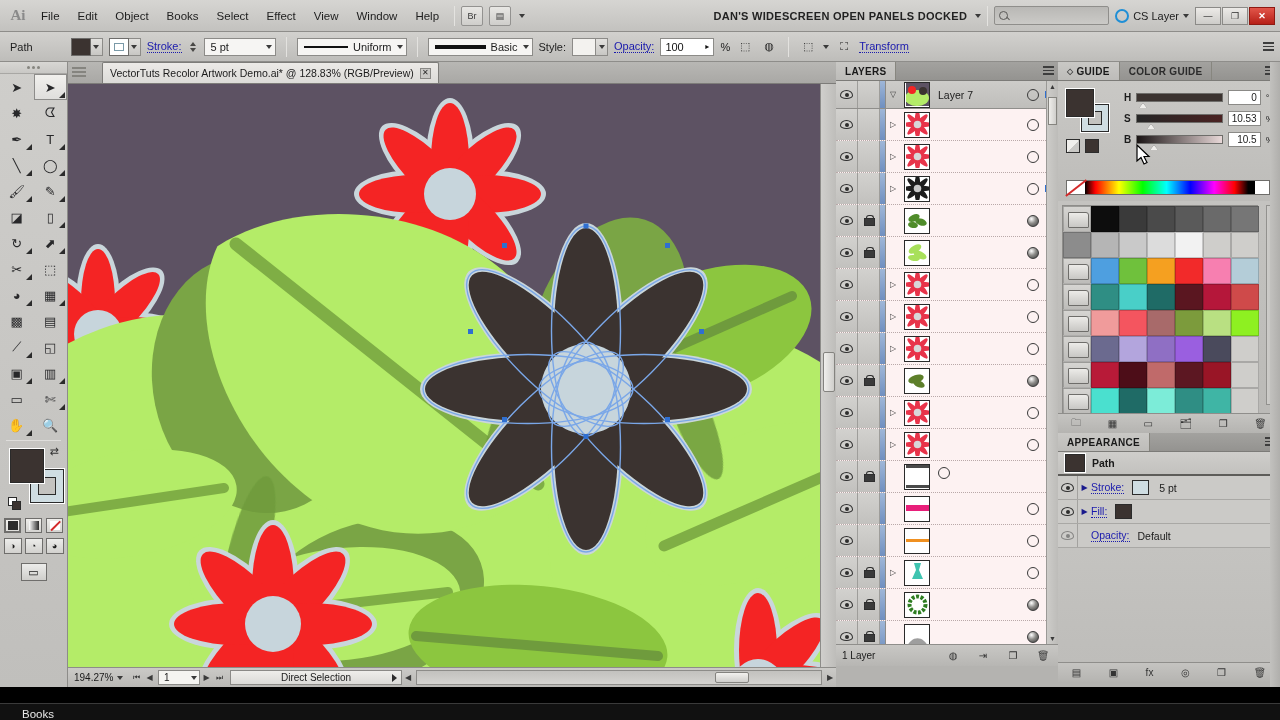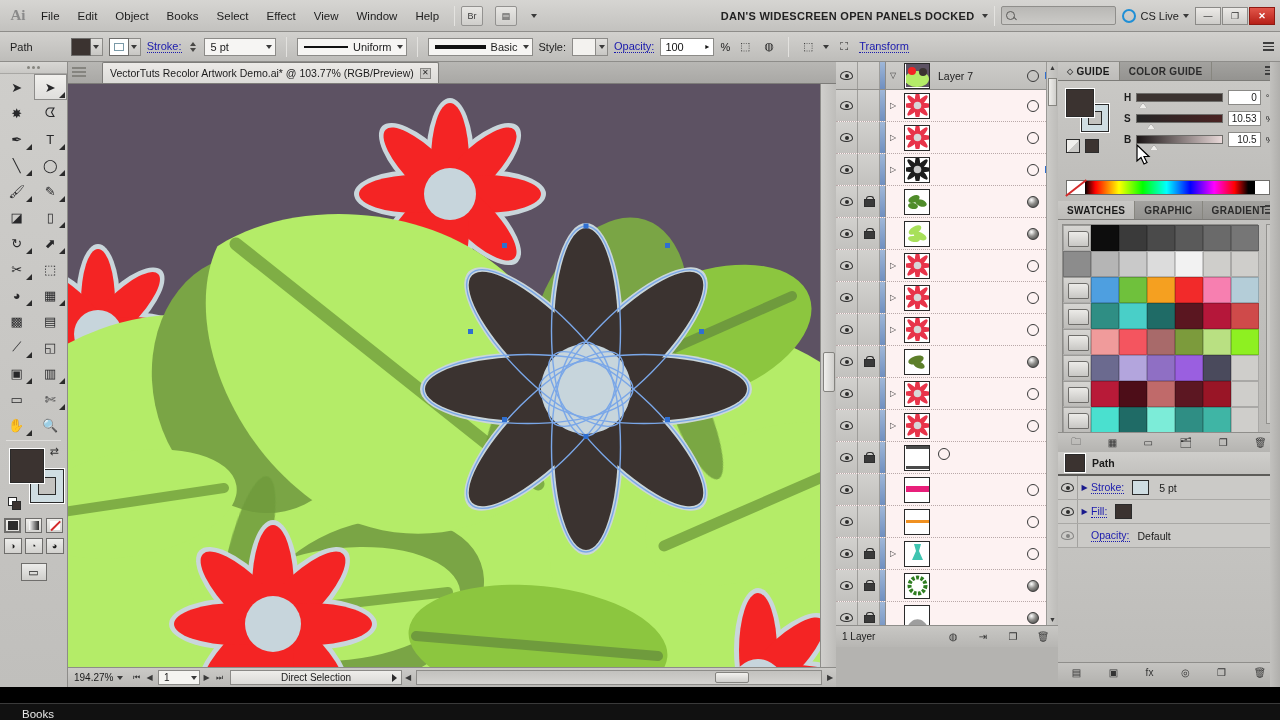--- a/index.html
+++ b/index.html
@@ -18,21 +18,21 @@
     width:28px;height:24px;margin-left:4px;display:flex;align-items:center;justify-content:center;
     color:#8a8a8a;font-weight:bold;font-size:15px;font-family:"Liberation Serif",serif;
   }
   .menu-item{
     padding:4px 9px; font-size:11.5px; color:#1d1d1d; cursor:default; white-space:nowrap;
   }
   .mb-sep{ width:1px;height:20px;background:#a9a8a5;margin:0 6px;border-right:1px solid #e4e3e0;}
   .sq-btn{
     width:22px;height:20px;border:1px solid #939290;border-radius:2px;
     background:linear-gradient(#e8e7e4,#cfcecb);display:flex;align-items:center;justify-content:center;
-    font-size:9px;color:#3b3b3b;margin-right:12px;
+    font-size:9px;color:#3b3b3b;margin-right:6px;
   }
   .caret{ width:0;height:0;border-left:3.5px solid transparent;border-right:3.5px solid transparent;border-top:4px solid #3a3a3a;}
   .ws-name{
     font-size:11px;font-weight:bold;letter-spacing:.3px;color:#222;padding:0 8px;
   }
   .search-box{
     width:115px;height:19px;border:1px solid #8f8e8b;border-radius:2px;
     background:linear-gradient(#b9b8b5,#cbcac7);display:flex;align-items:center;padding:0 4px;
   }
   .mag{ width:9px;height:9px;border:1.4px solid #5b5a58;border-radius:50%;position:relative;flex:none;}
@@ -298,21 +298,21 @@
     <div style="flex:1"></div>
 
     <div class="ws-name">DAN'S WIDESCREEN OPEN PANELS DOCKED</div>
     <div class="caret"></div>
     <div class="mb-sep"></div>
     <div class="search-box">
       <div class="mag"></div>
     </div>
     <div class="cslive">
       <div class="cs-ring"></div>
-      <span>CS Live</span>
+      <span>CS Layer</span>
       <div class="caret"></div>
     </div>
     <div class="win-btns">
       <div class="wb">—</div>
       <div class="wb">❐</div>
       <div class="wb close">✕</div>
     </div>
   </div>
 
   <div class="controlbar">
@@ -524,21 +524,21 @@
   </div>
 
   <div class="docwrap">
     <div class="doctabbar">
       <div class="tab-grip">
           <i></i>
           <i></i>
           <i></i>
         </div>
       <div class="doctab">
-        <span>VectorTuts Recolor Artwork Demo.ai* @ 103.77% (RGB/Preview)</span>
+        <span>VectorTuts Recolor Artwork Demo.ai* @ 128.83% (RGB/Preview)</span>
         <span class="tab-close">✕</span>
       </div>
     </div>
 
     <div class="canvas">
       <svg width="752" height="583" viewBox="0 0 752 583">
         <defs>
           <clipPath id="cv">
               <rect x="0" y="0" width="752" height="583"></rect>
             </clipPath>
@@ -758,20 +758,30 @@
       </div>
       <div class="h-arw">◀</div>
       <div class="hscroll">
         <div class="hthumb"></div>
       </div>
       <div class="h-arw">▶</div>
     </div>
   </div>
 
   <div class="panel-dock-left">
+    <div class="panel-tabs">
+      <div class="ptab active">
+        <span>LAYERS</span>
+      </div>
+      <div class="panel-menu">
+          <i></i>
+          <i></i>
+          <i></i>
+        </div>
+    </div>
 
     <div class="layers-body">
 
       <div class="lrow head">
         <div class="eye-col">
             <div class="eye"></div>
           </div>
         <div class="lock-col"></div>
         <div class="sel-bar"></div>
         <div class="twisty">▽</div>
@@ -1254,36 +1264,20 @@
      <span class="sl-unit">%</span>
           </div>
         </div>
       <div class="spectrum">
         <div class="sp-none"></div>
         <div class="sp-ramp"></div>
         <div class="sp-white"></div>
       </div>
     </div>
 
-    <div class="panel-tabs">
-      <div class="ptab active">
-        <span>SWATCHES</span>
-      </div>
-      <div class="ptab">
-        <span>GRAPHIC</span>
-      </div>
-      <div class="ptab">
-        <span>GRADIENT</span>
-      </div>
-      <div class="panel-menu">
-          <i></i>
-          <i></i>
-          <i></i>
-        </div>
-    </div>
 
     <div class="swatchpanel">
       <div class="sw-grid" id="swatch-grid">
           <div class="sw folder"></div>
           <div class="sw" style="background: rgb(13, 13, 13);"></div>
           <div class="sw" style="background: rgb(58, 58, 58);"></div>
           <div class="sw" style="background: rgb(74, 74, 74);"></div>
           <div class="sw" style="background: rgb(90, 90, 90);"></div>
           <div class="sw" style="background: rgb(106, 106, 106);"></div>
           <div class="sw" style="background: rgb(118, 118, 118);"></div>
@@ -1341,20 +1335,30 @@
       <div class="sw-foot">
         <span>🗀</span>
         <span>▦</span>
         <span>▭</span>
         <span>🗂</span>
         <span>❐</span>
         <span>🗑</span>
       </div>
     </div>
 
+    <div class="panel-tabs">
+      <div class="ptab active">
+        <span>APPEARANCE</span>
+      </div>
+      <div class="panel-menu">
+          <i></i>
+          <i></i>
+          <i></i>
+        </div>
+    </div>
 
     <div class="apppanel">
       <div class="ap-row first">
         <div class="ap-thumb"></div>
         <span class="ap-label plain">Path</span>
       </div>
       <div class="ap-row">
         <div class="ap-eye">
             <div class="eye"></div>
           </div>

